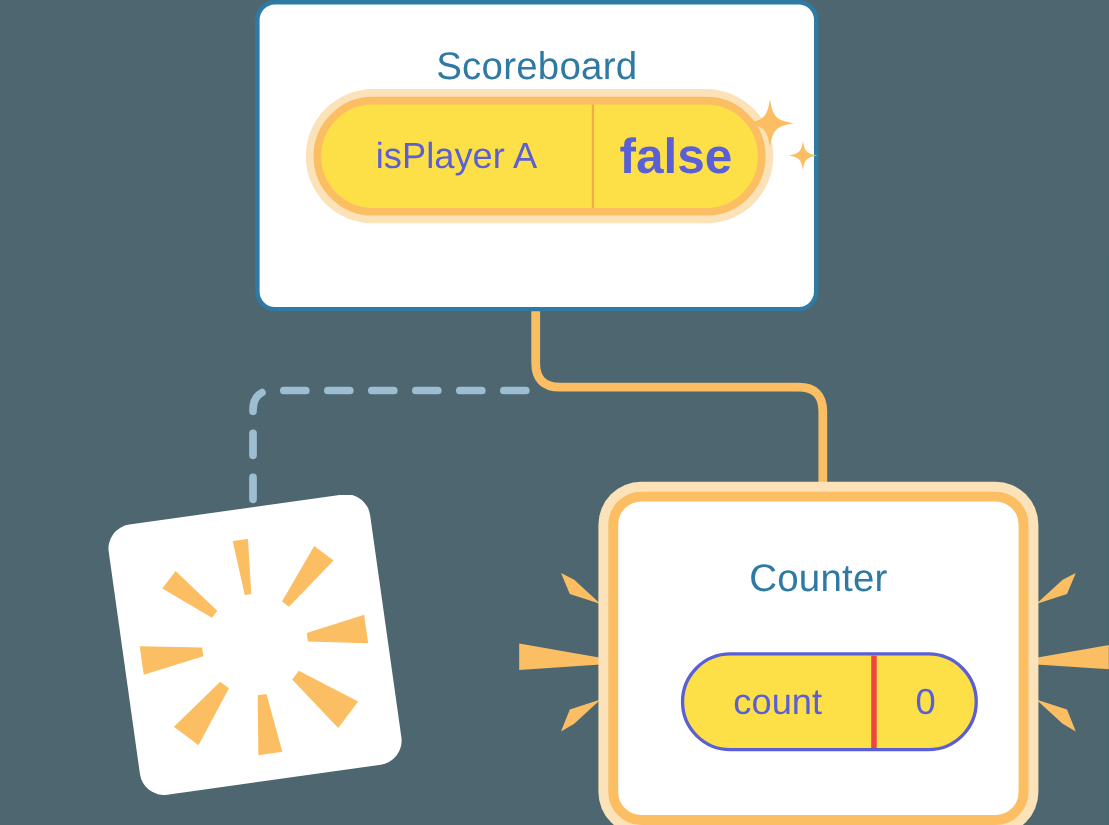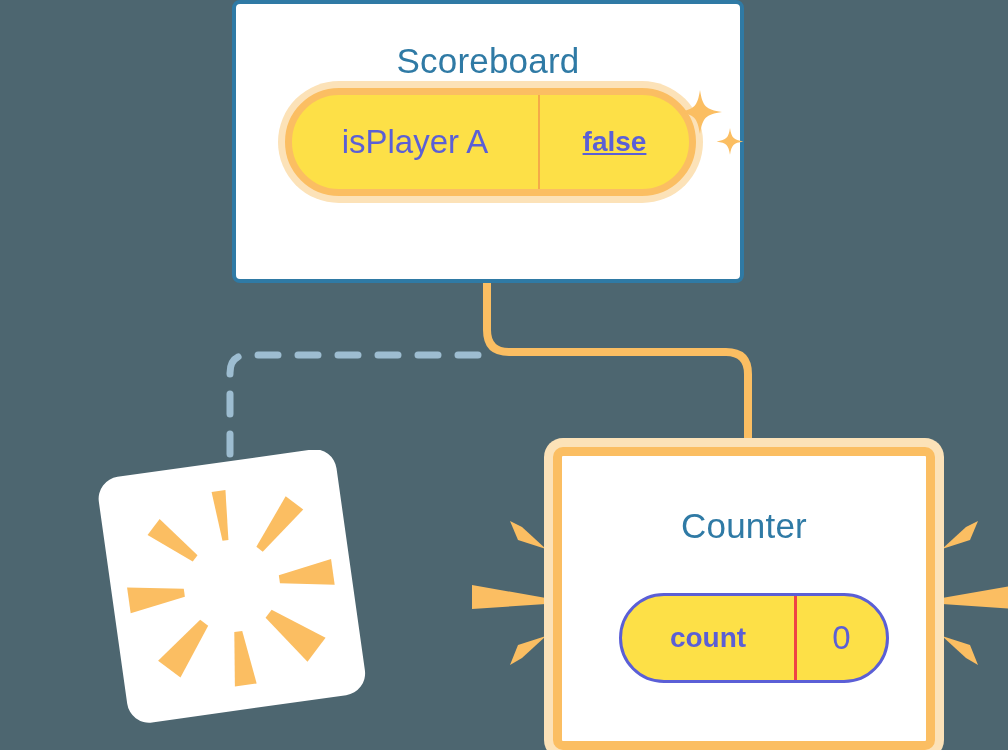--- a/index.html
+++ b/index.html
@@ -38,31 +38,31 @@
     z-index: 3;
   }
 
   
   #scoreboard-card {
     left: 232px;
     top: 0px;
     width: 512px;
     height: 283px;
     border: 4px solid #2f7aa5;
-    border-radius: 8px;
+    border-radius: 18px;
   }
 
   
   #counter-card {
     left: 553px;
     top: 447px;
     width: 382px;
     height: 303px;
     border: 9px solid #fbbe62;
-    border-radius: 10px;
+    border-radius: 30px;
     box-shadow: 0 0 0 9px #fce2b8;
   }
 
   
   .card-title {
     text-align: center;
     color: #2f7aa5;
     font-size: 35px;
     font-weight: 400;
     letter-spacing: 0.2px;
@@ -99,41 +99,40 @@
   }
   #scoreboard-pill .pill-cell { color: #5b5fd6; }
   #sb-key-cell {
     flex: 0 0 248px;
     font-size: 33px;
     font-weight: 400;
     border-right: 2px solid #f5ab48;
   }
   #sb-val-cell {
     flex: 1 1 auto;
-    font-size: 28px;
+    font-size: 45px;
     font-weight: 700;
-    text-decoration: underline;
   }
 
   
   #counter-pill {
     position: absolute;
     left: 57px;
     top: 137px;
     width: 270px;
     height: 90px;
     border: 3px solid #5b5fd6;
     border-radius: 45px;
   }
   #counter-pill .pill-cell { color: #5b5fd6; }
   #ct-key-cell {
     flex: 0 0 175px;
-    font-size: 28px;
-    font-weight: 700;
-    border-right: 3px solid #ef4444;
+    font-size: 33px;
+    font-weight: 400;
+    border-right: 5px solid #ef4444;
   }
   #ct-val-cell {
     flex: 1 1 auto;
     font-size: 33px;
     font-weight: 400;
   }
 
   
   #sparkles {
     position: absolute;

